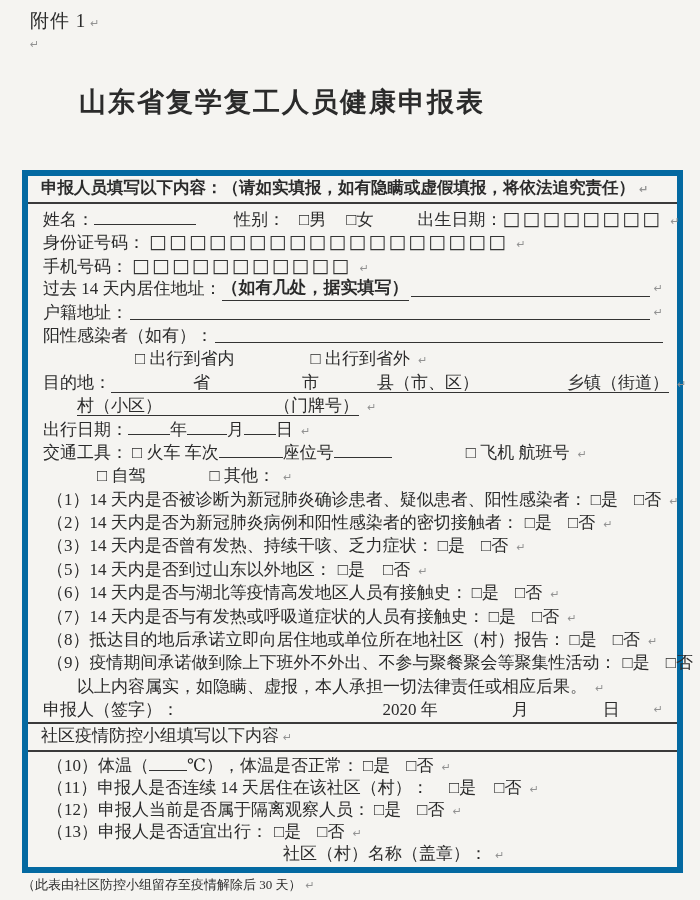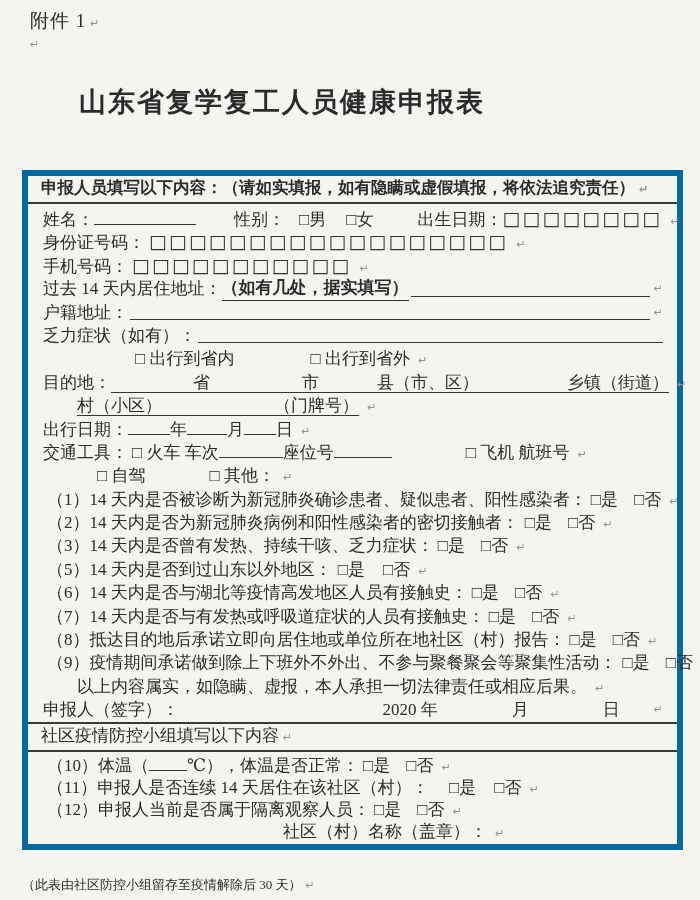--- a/index.html
+++ b/index.html
@@ -152,21 +152,21 @@
           <span class="bold utext">（如有几处，据实填写）</span>
           <span class="uf"></span>
       </div>
 
       <div class="line f pm">
         <span>户籍地址：</span>
           <span class="uf"></span>
       </div>
 
       <div class="line f">
-        <span>乏力症状（如有）：</span>
+        <span>阳性感染者（如有）：</span>
           <span class="uf"></span>
       </div>
 
       <div class="line pm">
         <span class="cb ml92">□ 出行到省内</span><span class="cb ml48">□ 出行到省外</span>
       </div>
 
       <div class="line pm">
         <span>目的地：</span><span class="utext"><span class="ugap" style="width:82px"></span><span>省</span><span class="ugap" style="width:92px"></span><span>市</span><span class="ugap" style="width:58px"></span><span>县（市、区）</span><span class="ugap" style="width:88px"></span><span>乡镇（街道）</span></span>
       </div>
@@ -233,20 +233,23 @@
       <div class="line pm pl4">
         <span>（10）体温（</span><span class="u" style="width:38px"></span><span>℃），体温是否正常：</span><span class="cb ml4">□是</span><span class="cb ml16">□否</span>
       </div>
 
       <div class="line pm pl4">
         <span>（11）申报人是否连续 14 天居住在该社区（村）：</span><span class="cb ml20">□是</span><span class="cb ml18">□否</span>
       </div>
       <div class="line pm pl4">
         <span>（12）申报人当前是否属于隔离观察人员：</span><span class="cb ml4">□是</span><span class="cb ml16">□否</span>
       </div>
+      <div class="line pm pl4">
+        <span>（13）申报人是否适宜出行：</span><span class="cb ml6">□是</span><span class="cb ml16">□否</span>
+      </div>
 
 
       <div class="line pm">
         <span class="ml240">社区（村）名称（盖章）：</span>
       </div>
 
     </div>
   </div>
 
   <div class="footer-note pm">（此表由社区防控小组留存至疫情解除后 30 天）</div>

